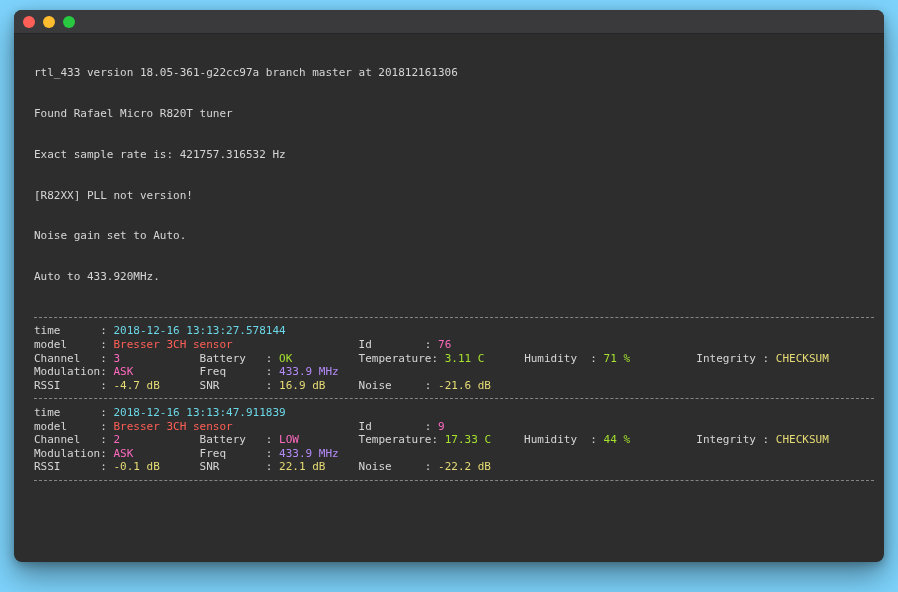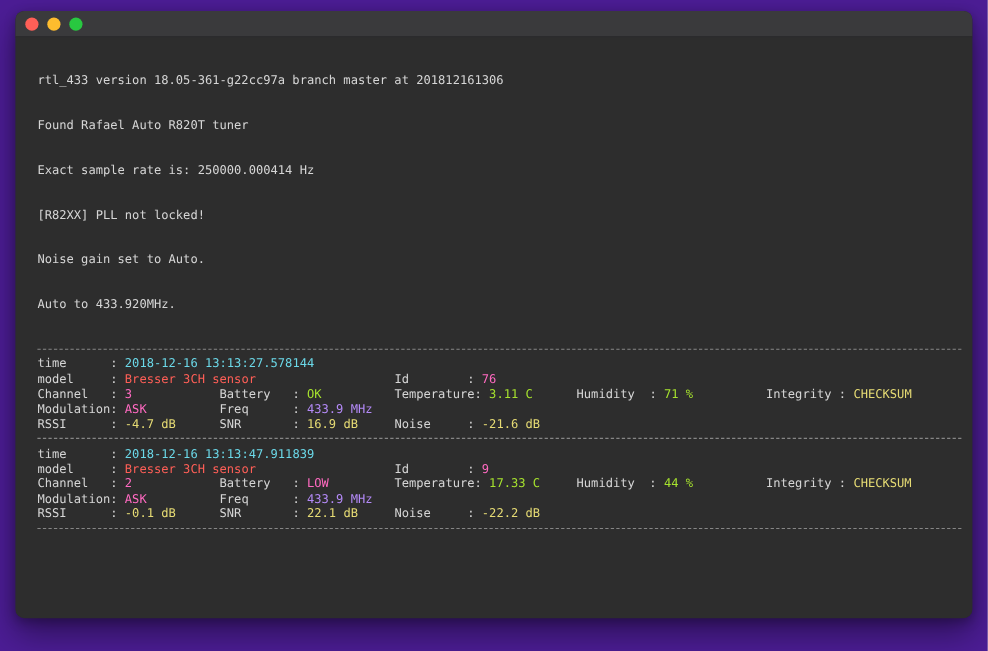--- a/index.html
+++ b/index.html
@@ -1,17 +1,17 @@
 <!DOCTYPE html>
 <html><head>
 <meta charset="utf-8">
 <style>
   * { margin:0; padding:0; box-sizing:border-box; }
   html,body { width:898px; height:592px; background:#ffffff; overflow:hidden; }
-  .page { width:898px; height:592px; padding:10px 14px; background:#4c1d95; }
+  .page { width:898px; height:592px; padding:10px 14px; background:#7dd3fc; }
   .window {
     width:870px; height:552px;
     border-radius:8px; overflow:hidden;
     background:#2d2d2d;
     box-shadow:0 14px 30px rgba(0,0,0,0.40), 0 3px 10px rgba(0,0,0,0.25);
   }
   .titlebar {
     height:24px; background:#3a3a3c;
     border-bottom:1px solid #252527;
     display:flex; align-items:center;
@@ -38,20 +38,20 @@
 
 <div class="page">
   <div class="window">
     <div class="titlebar">
       <div class="dot" style="background: rgb(255, 95, 87);"></div>
       <div class="dot" style="background: rgb(254, 188, 46);"></div>
       <div class="dot" style="background: rgb(40, 200, 64);"></div>
     </div>
     <div class="content">
       <div class="line">rtl_433 version 18.05-361-g22cc97a branch master at 201812161306</div>
-      <div class="line">Found Rafael Auto R820T tuner</div>
-      <div class="line">Exact sample rate is: 250000.000414 Hz</div>
-      <div class="line">[R82XX] PLL not locked!</div>
+      <div class="line">Found Rafael Micro R820T tuner</div>
+      <div class="line">Exact sample rate is: 421757.316532 Hz</div>
+      <div class="line">[R82XX] PLL not version!</div>
       <div class="line">Noise gain set to Auto.</div>
       <div class="line">Auto to 433.920MHz.</div>
     <div class="sep"></div><div class="line"><span>time      : </span><span style="color: rgb(107, 216, 232);">2018-12-16 13:13:27.578144</span></div><div class="line"><span>model     : </span><span style="color: rgb(255, 95, 87);">Bresser 3CH sensor</span><span>                   Id        : </span><span style="color: rgb(255, 106, 193);">76</span></div><div class="line"><span>Channel   : </span><span style="color: rgb(255, 106, 193);">3</span><span>            Battery   : </span><span style="color: rgb(166, 226, 46);">OK</span><span>          Temperature: </span><span style="color: rgb(166, 226, 46);">3.11 C</span><span>      Humidity  : </span><span style="color: rgb(166, 226, 46);">71 %</span><span>          Integrity : </span><span style="color: rgb(230, 219, 116);">CHECKSUM</span></div><div class="line"><span>Modulation: </span><span style="color: rgb(255, 106, 193);">ASK</span><span>          Freq      : </span><span style="color: rgb(180, 138, 248);">433.9 MHz</span></div><div class="line"><span>RSSI      : </span><span style="color: rgb(230, 219, 116);">-4.7 dB</span><span>      SNR       : </span><span style="color: rgb(230, 219, 116);">16.9 dB</span><span>     Noise     : </span><span style="color: rgb(230, 219, 116);">-21.6 dB</span></div><div class="sep"></div><div class="line"><span>time      : </span><span style="color: rgb(107, 216, 232);">2018-12-16 13:13:47.911839</span></div><div class="line"><span>model     : </span><span style="color: rgb(255, 95, 87);">Bresser 3CH sensor</span><span>                   Id        : </span><span style="color: rgb(255, 106, 193);">9</span></div><div class="line"><span>Channel   : </span><span style="color: rgb(255, 106, 193);">2</span><span>            Battery   : </span><span style="color: rgb(255, 106, 193);">LOW</span><span>         Temperature: </span><span style="color: rgb(166, 226, 46);">17.33 C</span><span>     Humidity  : </span><span style="color: rgb(166, 226, 46);">44 %</span><span>          Integrity : </span><span style="color: rgb(230, 219, 116);">CHECKSUM</span></div><div class="line"><span>Modulation: </span><span style="color: rgb(255, 106, 193);">ASK</span><span>          Freq      : </span><span style="color: rgb(180, 138, 248);">433.9 MHz</span></div><div class="line"><span>RSSI      : </span><span style="color: rgb(230, 219, 116);">-0.1 dB</span><span>      SNR       : </span><span style="color: rgb(230, 219, 116);">22.1 dB</span><span>     Noise     : </span><span style="color: rgb(230, 219, 116);">-22.2 dB</span></div><div class="sep"></div></div>
   </div>
 </div>
 
 </body></html>

